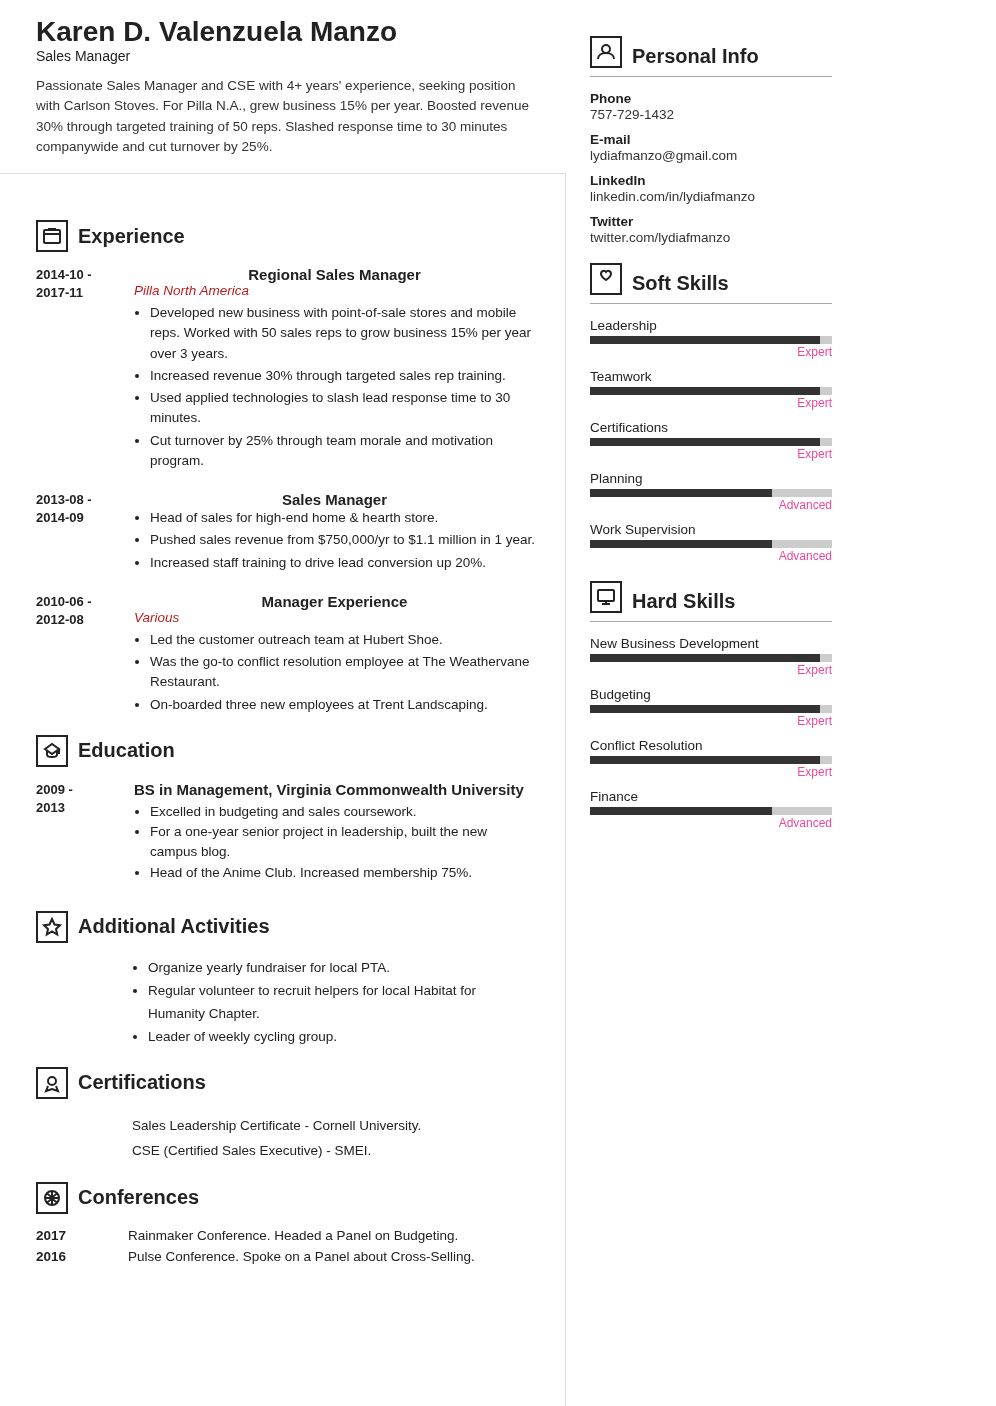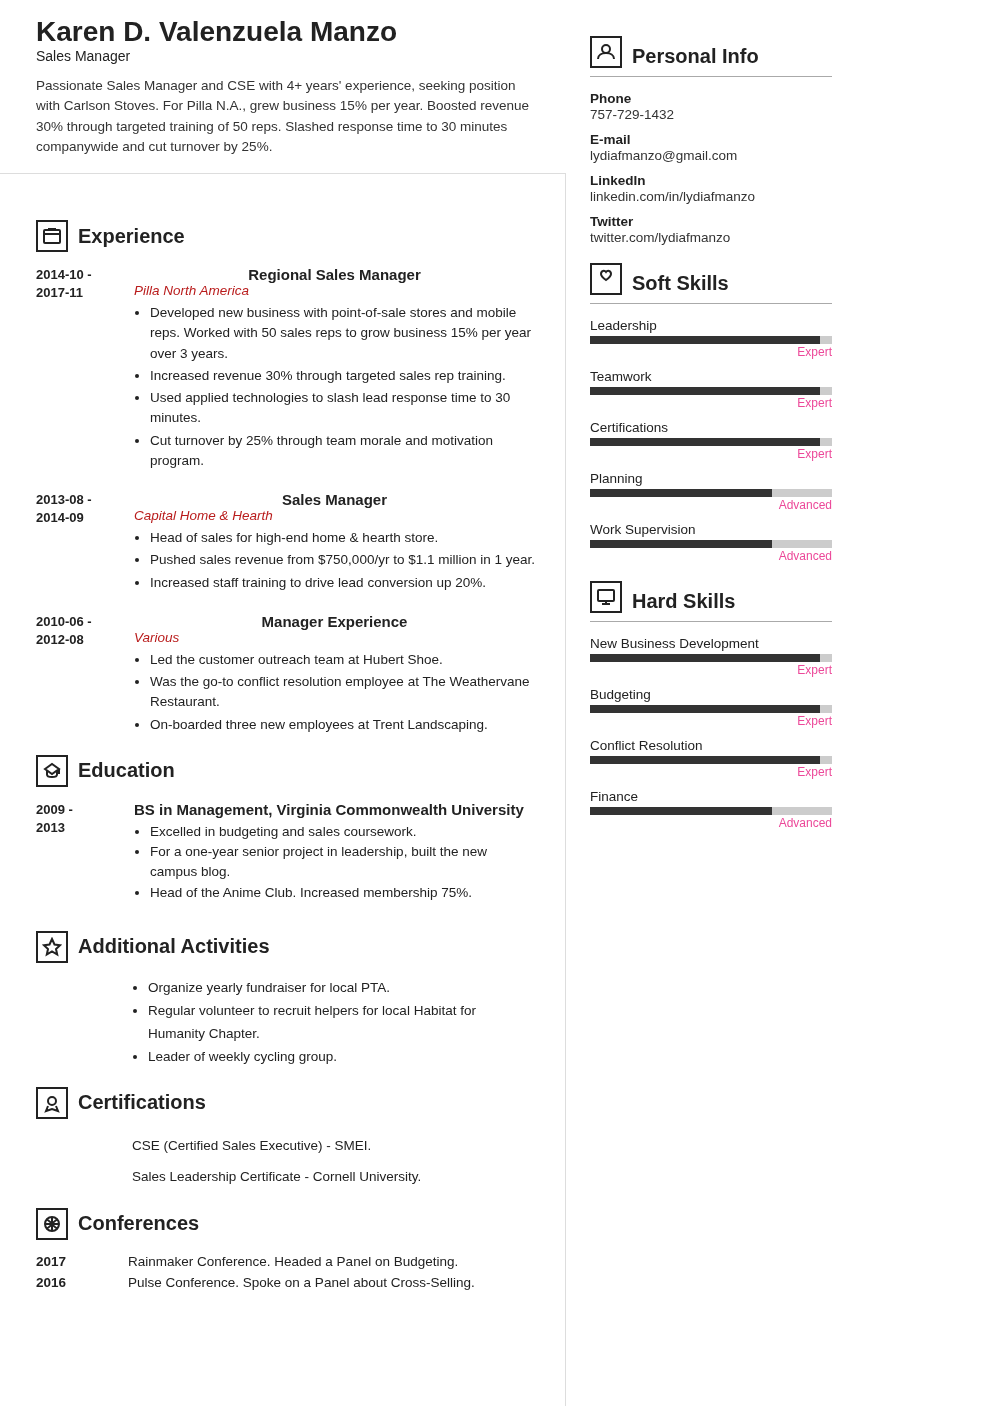--- a/index.html
+++ b/index.html
@@ -239,21 +239,20 @@
               <li>Used applied technologies to slash lead response time to 30 minutes.</li>
               <li>Cut turnover by 25% through team morale and motivation program.</li>
             </ul>
           </div>
         </div>
 
         <div class="experience-item">
           <div class="exp-dates">2013-08 -<br>2014-09</div>
           <div class="exp-content">
             <h3>Sales Manager</h3>
-            <div class="company">Capital Home &amp; Hearth</div>
             <ul>
               <li>Head of sales for high-end home &amp; hearth store.</li>
               <li>Pushed sales revenue from $750,000/yr to $1.1 million in 1 year.</li>
               <li>Increased staff training to drive lead conversion up 20%.</li>
             </ul>
           </div>
         </div>
 
         <div class="experience-item">
           <div class="exp-dates">2010-06 -<br>2012-08</div>
@@ -311,22 +310,22 @@
       <div class="section-title">
         <div class="section-icon">
           <svg viewBox="0 0 20 20" fill="none" stroke="#222" stroke-width="2">
             <circle cx="10" cy="8" r="4"></circle>
             <path d="M6 13l-2 5 6-2 6 2-2-5"></path>
           </svg>
         </div>
         <span>Certifications</span>
       </div>
       <div class="cert-list">
+        <div style="margin-top:6px;">Sales Leadership Certificate - Cornell University.</div>
         <div>CSE (Certified Sales Executive) - SMEI.</div>
-        <div style="margin-top:6px;">Sales Leadership Certificate - Cornell University.</div>
       </div>
 
       <div class="section-title">
         <div class="section-icon">
           <svg viewBox="0 0 20 20" fill="none" stroke="#222" stroke-width="2">
             <circle cx="10" cy="10" r="7"></circle>
             <path d="M10 3v14M3 10h14"></path>
             <path d="M5 5.5C7 7 9 8 10 10c1-2 3-3 5-4.5M5 14.5C7 13 9 12 10 10c1 2 3 3 5 4.5"></path>
           </svg>
         </div>

